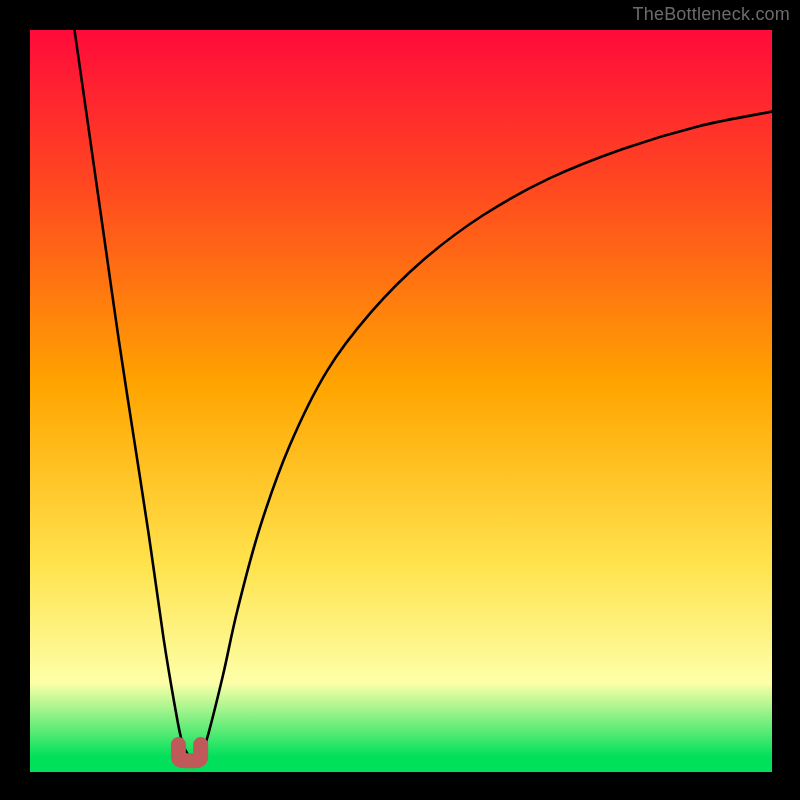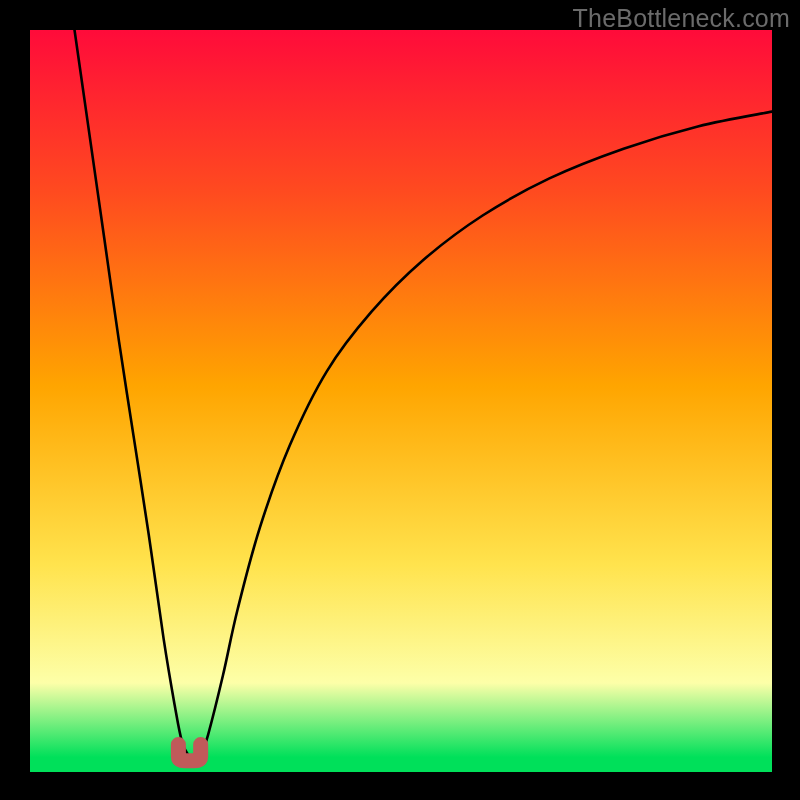--- a/index.html
+++ b/index.html
@@ -15,21 +15,21 @@
     position: relative;
     width: 800px;
     height: 800px;
     background: #000;
   }
   .watermark {
     position: absolute;
     top: 4px;
     right: 10px;
     color: #6b6b6b;
-    font-size: 25px;
+    font-size: 18px;
     font-weight: 400;
     letter-spacing: 0.2px;
     user-select: none;
     text-align: right;
   }
   svg {
     position: absolute;
     left: 0;
     top: 0;
   }

